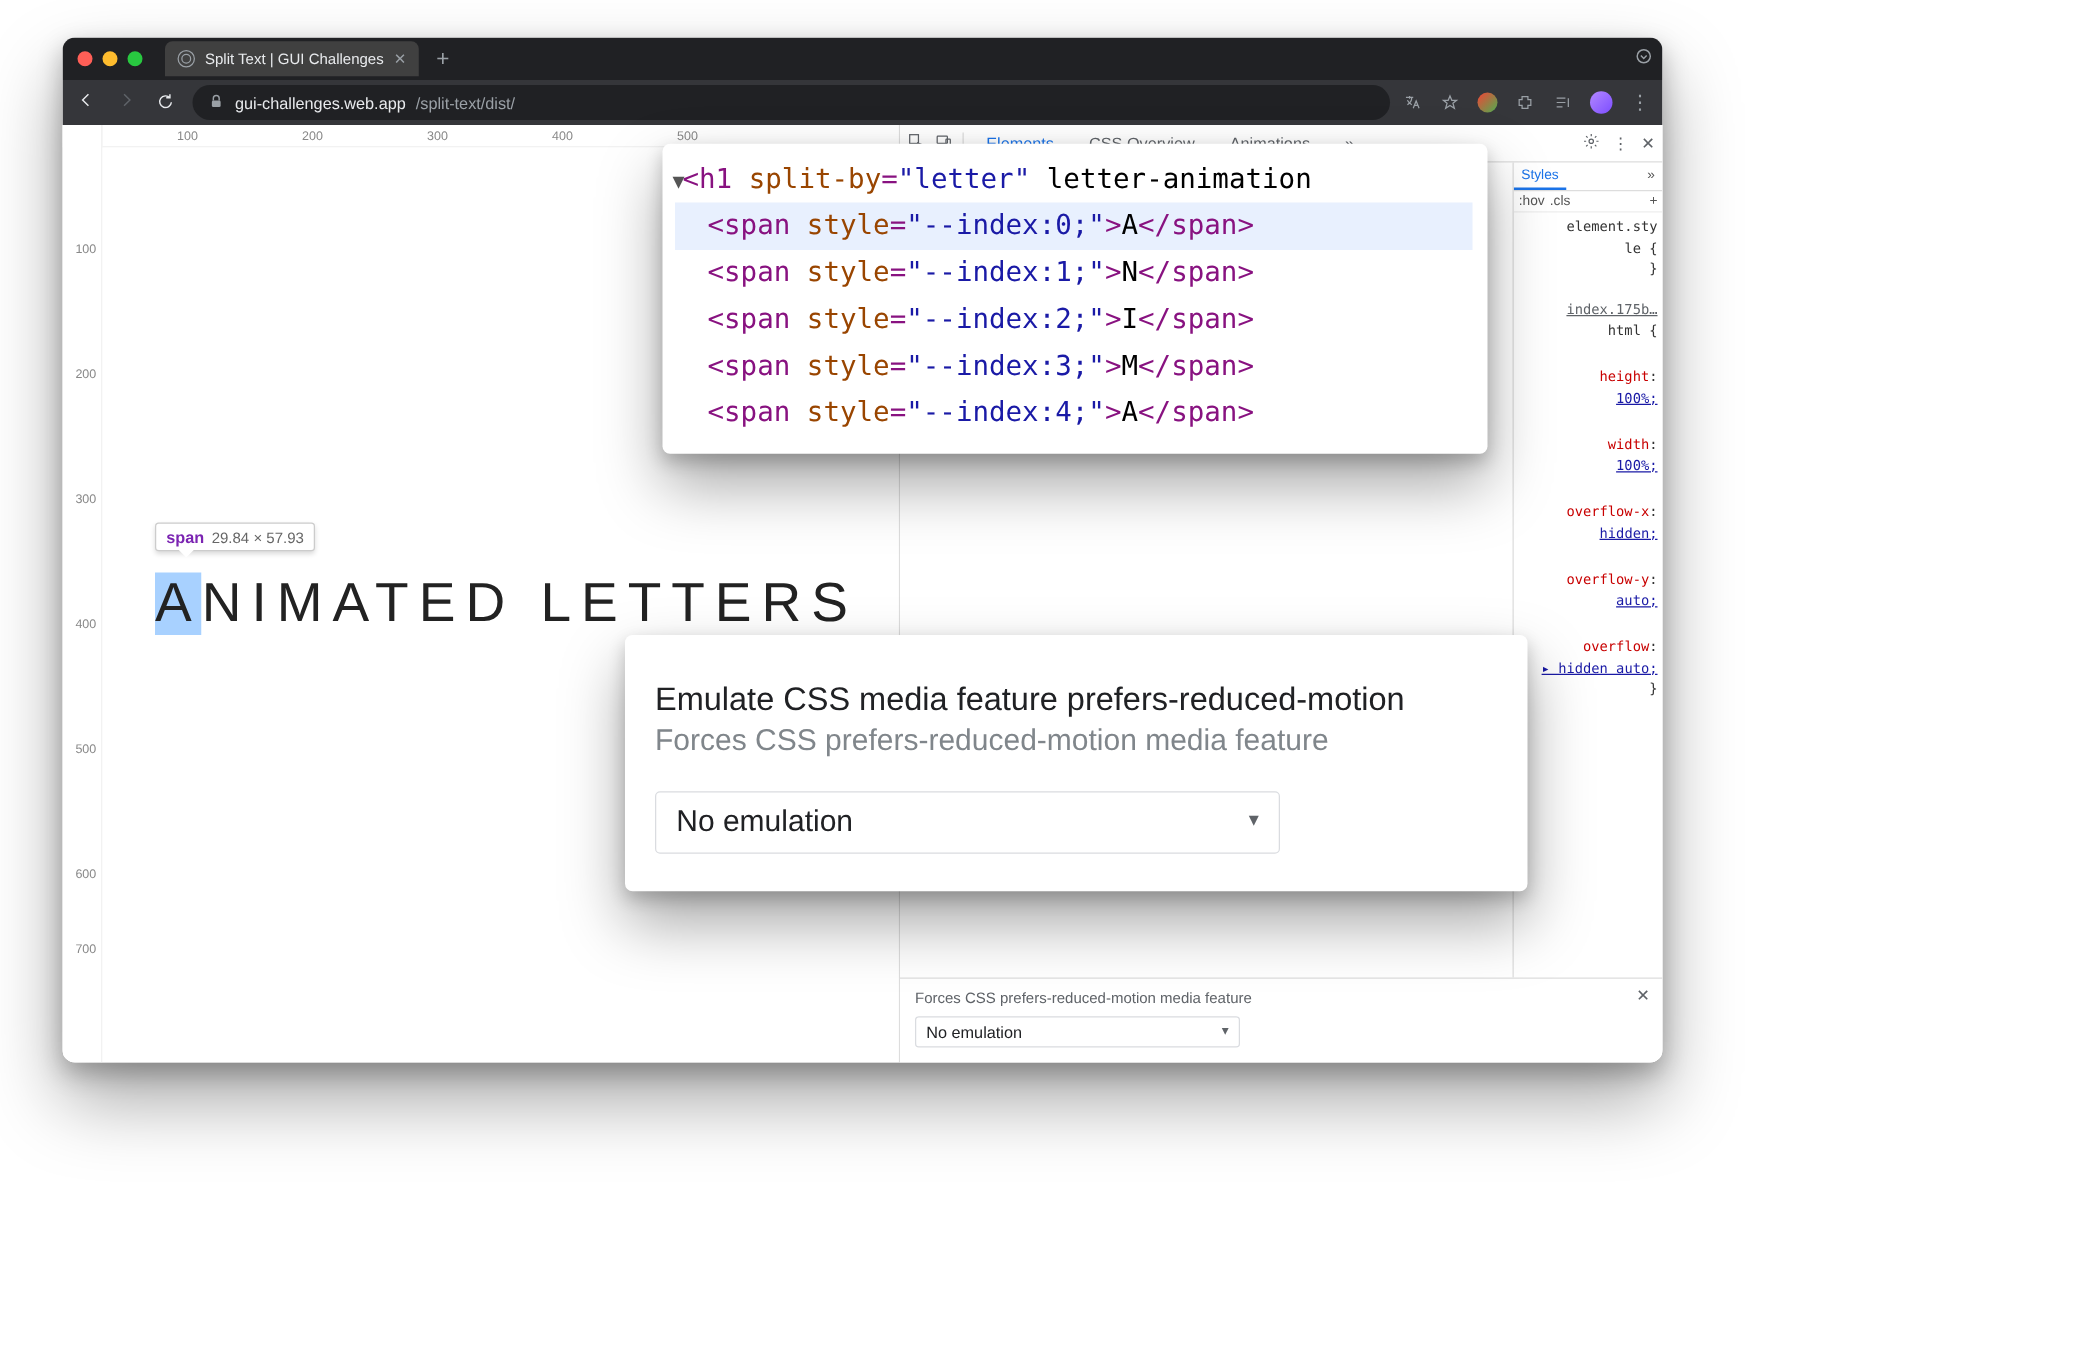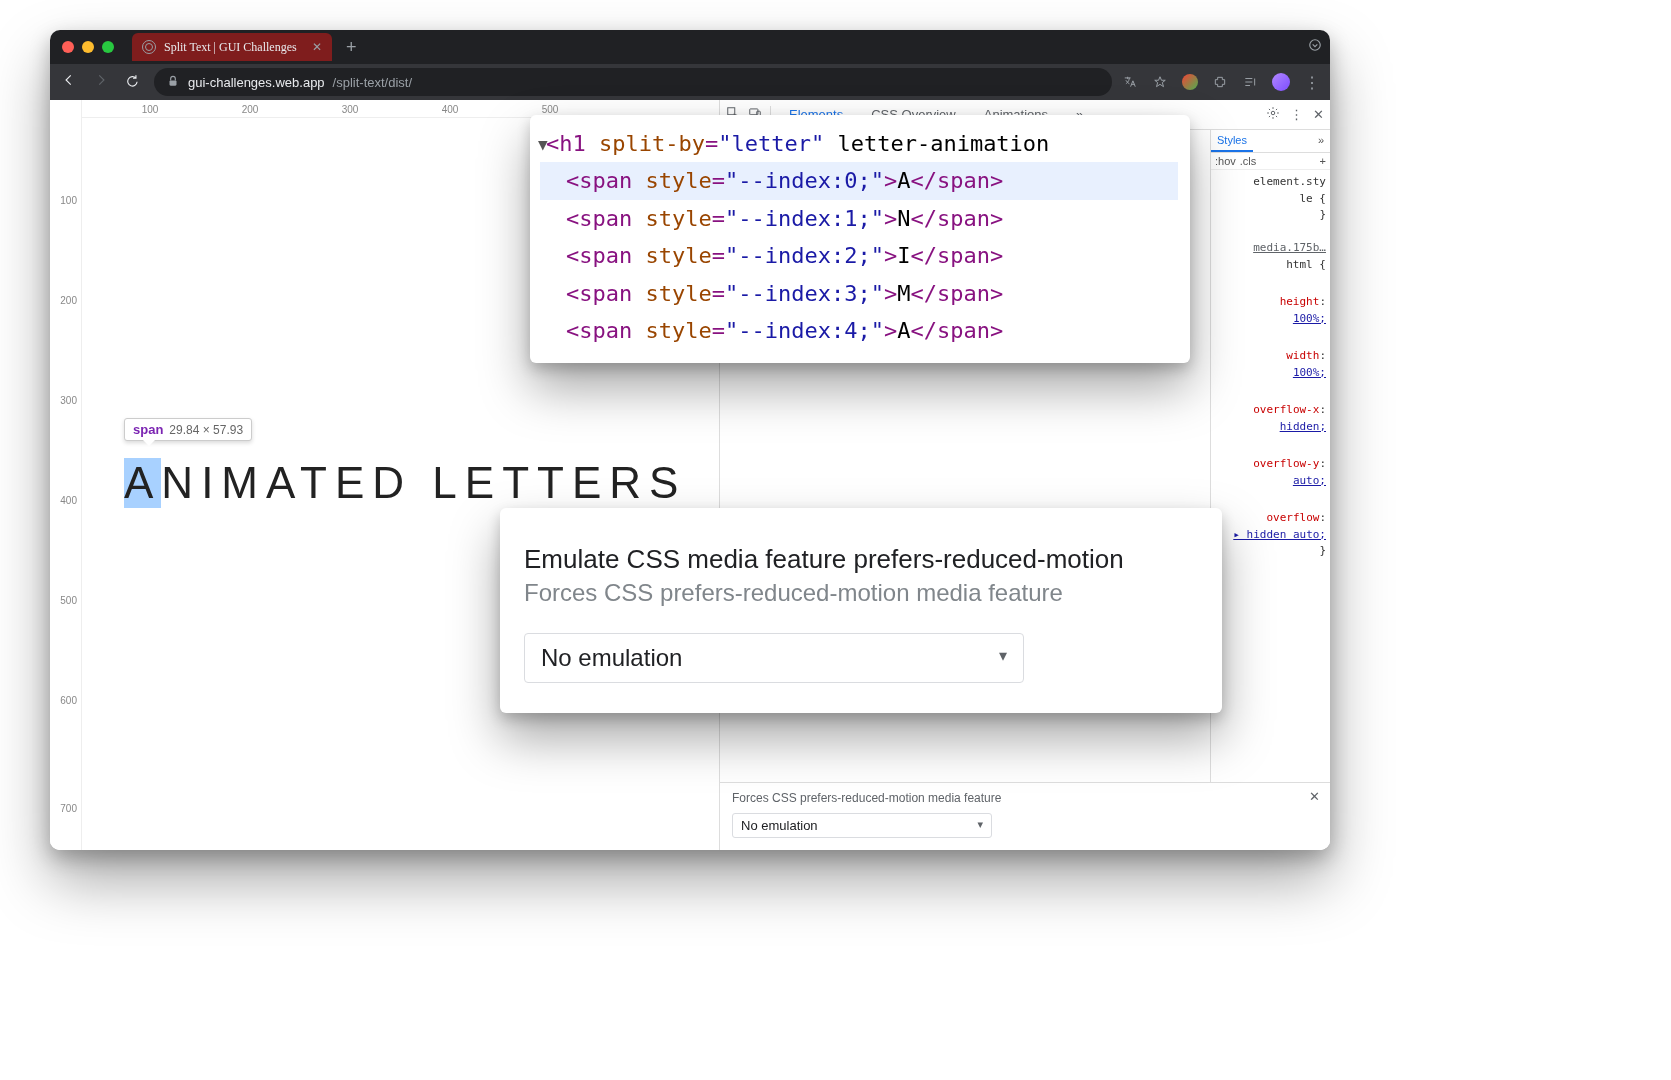--- a/index.html
+++ b/index.html
@@ -30,27 +30,26 @@
     padding: 0 8px;
     gap: 8px;
   }
   .traffic { display: flex; gap: 8px; padding-left: 4px; }
   .traffic span { width: 12px; height: 12px; border-radius: 50%; display: block; }
   .t-red { background: #ff5f57; }
   .t-yel { background: #febc2e; }
   .t-grn { background: #28c840; }
   .tab {
     display: flex; align-items: center; gap: 8px;
-    background: #7f1d1d; color: #e8eaed;
+    background: #404040; color: #e8eaed;
     height: 28px; padding: 0 10px;
     border-radius: 6px 6px 0 0;
     font-size: 12px;
     margin-left: 10px;
     min-width: 200px;
-    font-family: Liberation Serif, serif;
   }
   .tab .favicon { width: 14px; height: 14px; border: 1.5px solid #9aa0a6; border-radius: 50%; position: relative; }
   .tab .favicon::after { content: ""; position: absolute; inset: 2px; border: 1px solid #9aa0a6; border-radius: 50%; }
   .tab .close { margin-left: auto; color: #9aa0a6; }
   .newtab { color: #9aa0a6; font-size: 18px; padding: 0 6px; }
   .tabbar .spacer { flex: 1; }
   .tabbar .end svg { fill: #9aa0a6; }
 
   
   .addrbar {
@@ -337,21 +336,21 @@
         <span style="left:400px">400</span>
         <span style="left:500px">500</span>
       </div>
       <div class="ruler-v">
         <span style="top:100px">100</span>
         <span style="top:200px">200</span>
         <span style="top:300px">300</span>
         <span style="top:400px">400</span>
         <span style="top:500px">500</span>
         <span style="top:600px">600</span>
-        <span style="top:708px">700</span>
+        <span style="top:660px">700</span>
 
       </div>
       <div class="canvas">
         <div class="tooltip">
           <span class="tag">span</span>
           <span class="dims">29.84 × 57.93</span>
         </div>
         <div class="heading">
           <span class="hl">A</span><span>NIMATED LETTERS</span>
         </div>
@@ -401,21 +400,21 @@
           </div>
           <div class="filterbar">
             <span>:hov</span>
             <span>.cls</span>
             <span class="plus">+</span>
           </div>
           <div class="body">
             <span>element.sty</span><br>
             <span>le {</span><br>
             }<br><br>
-            <span class="link">media.175b…</span><br>
+            <span class="link">index.175b…</span><br>
             <span>html {</span><br>
             <span id="rules"><span><span class="indent"><span class="sp-prop">height</span>:</span><span class="indentv"><span class="sp-val">100%;</span></span></span><span><span class="indent"><span class="sp-prop">width</span>:</span><span class="indentv"><span class="sp-val">100%;</span></span></span><span><span class="indent"><span class="sp-prop">overflow-x</span>:</span><span class="indentv"><span class="sp-val">hidden;</span></span></span><span><span class="indent"><span class="sp-prop">overflow-y</span>:</span><span class="indentv"><span class="sp-val">auto;</span></span></span><span><span class="indent"><span class="sp-prop">overflow</span>:</span><span class="indentv"><span class="sp-val">▸ hidden auto;</span></span></span></span>
             }
           </div>
         </div>
       </div>
 
       <div class="dt-drawer">
         <span class="close">✕</span>
         <div class="sub">Forces CSS prefers-reduced-motion media feature</div>

